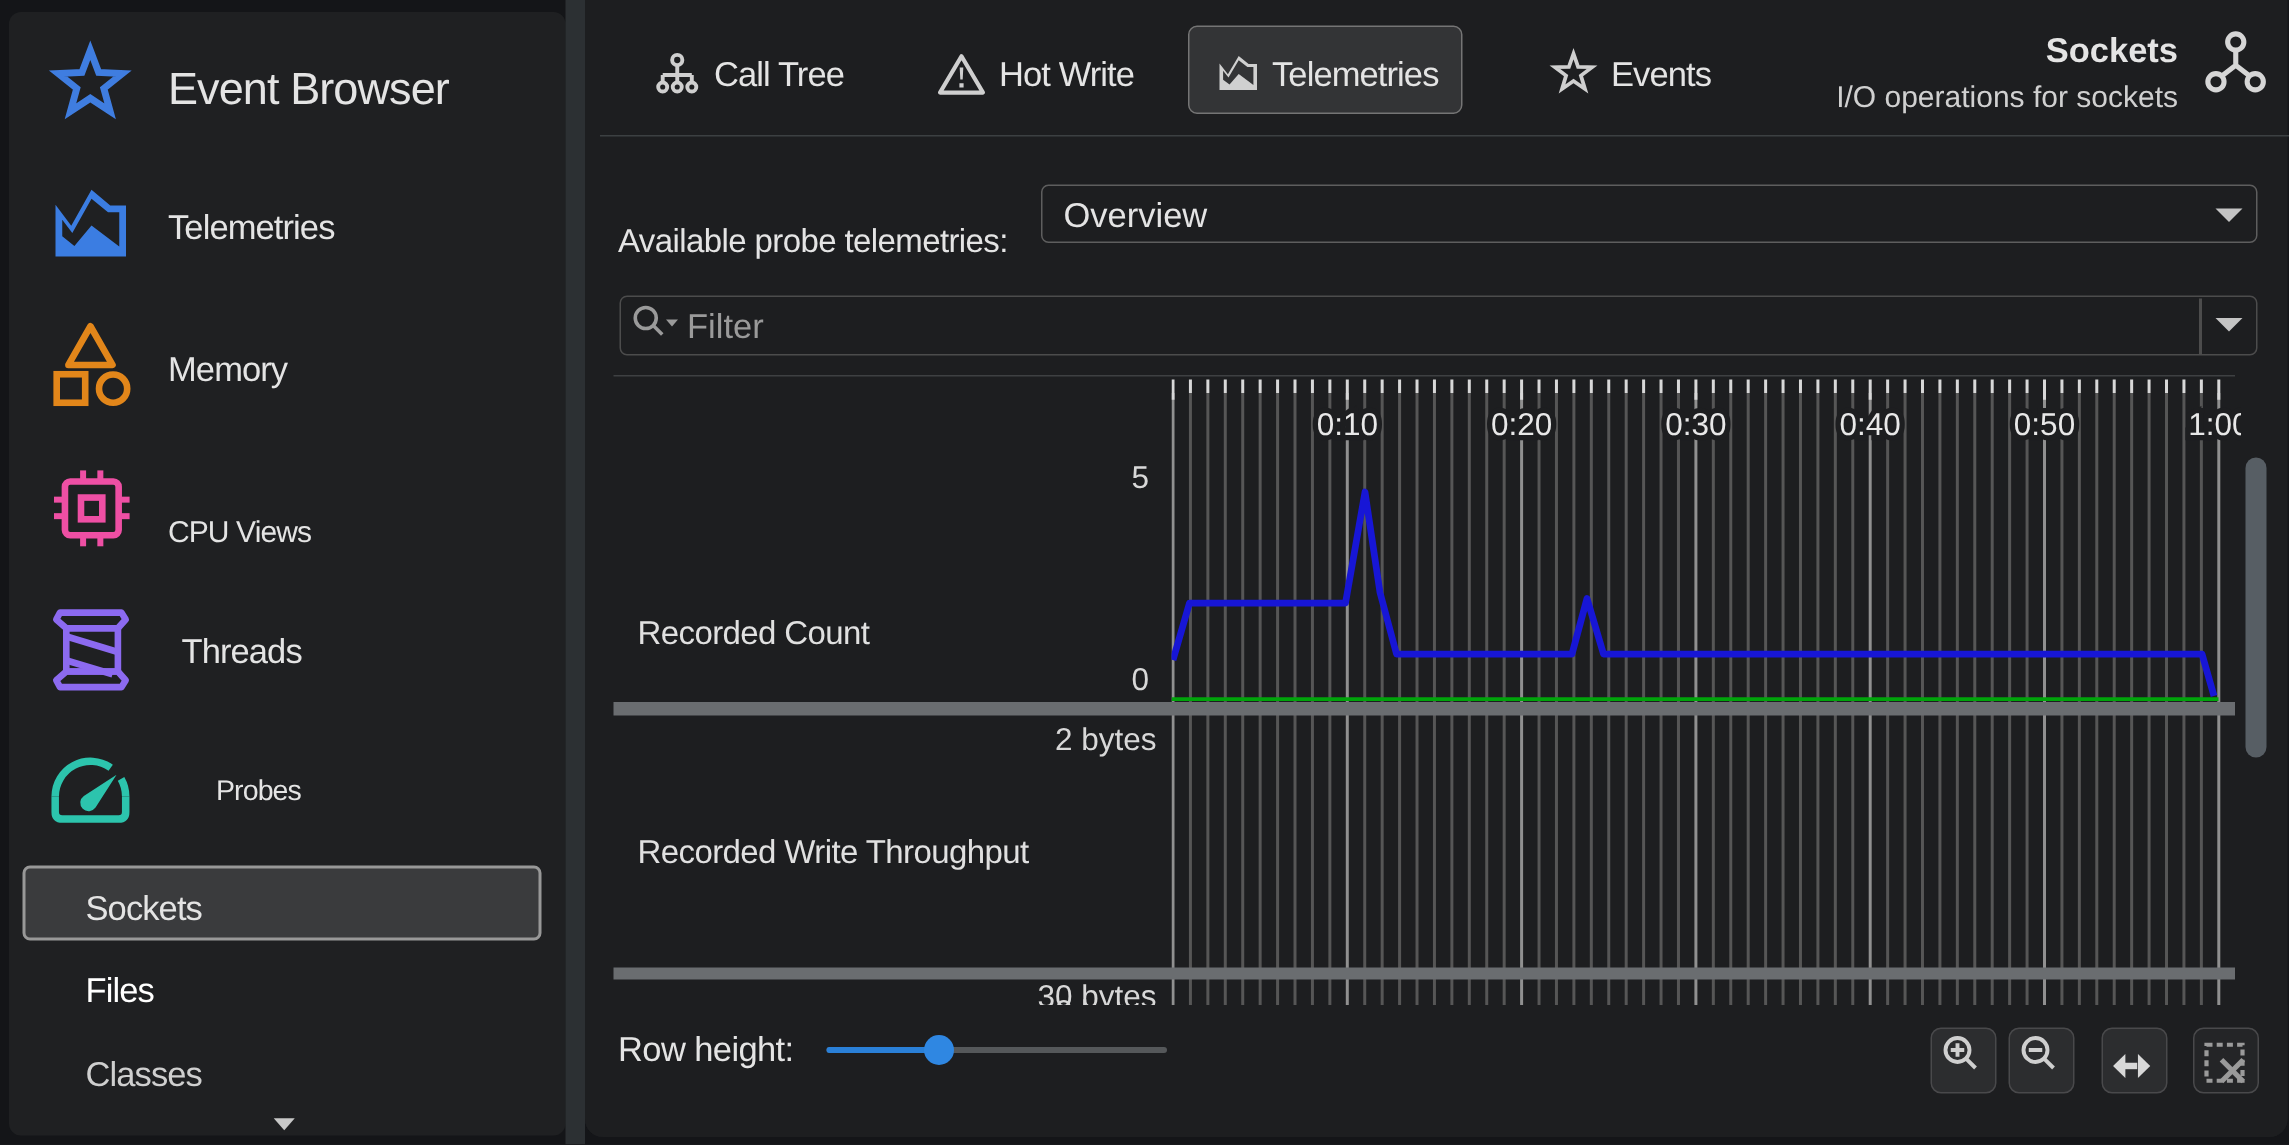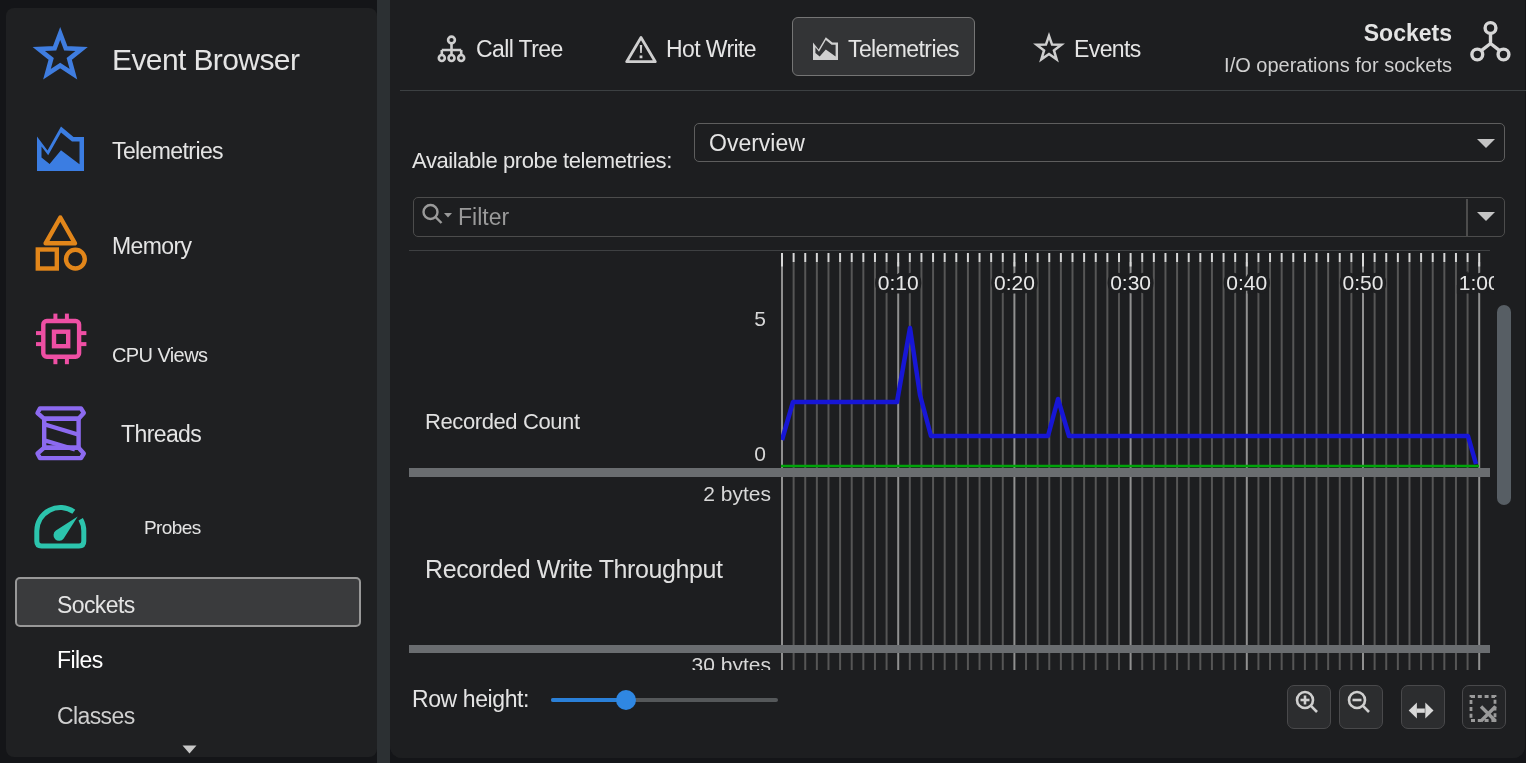--- a/index.html
+++ b/index.html
@@ -269,21 +269,21 @@
     <line x1="0" y1="219" x2="698" y2="219" stroke="#00a40a" stroke-width="2.5"></line>
     <path d="M1 193 L12 155 L116 155 L129 81 L139 148 L150 189 L267 189 L277 152 L288 189 L687 189 L695 217" fill="none" stroke="#1716d6" stroke-width="4.5" stroke-linejoin="round"></path>
   </svg>
 
 <div class="t" style="left:666px;top:307px;width:100px;text-align:right;font-size:21px;color:#d8d8d8;">5</div>
 <div class="t" style="left:666px;top:442px;width:100px;text-align:right;font-size:21px;color:#d8d8d8;">0</div>
 <div class="t" style="left:571px;top:482px;width:200px;text-align:right;font-size:21px;color:#d8d8d8;">2 bytes</div>
 <div class="t" style="left:571px;top:619px;width:200px;text-align:right;font-size:21px;color:#d8d8d8;margin-top:44px;">0 bytes</div>
 <div class="t" style="left:571px;top:653px;width:200px;text-align:right;font-size:21px;color:#d8d8d8;">30 bytes</div>
 <div class="t" style="left:425px;top:380px;font-size:22px;letter-spacing:-0.4px;color:#e0e0e0;margin-top:29px;">Recorded Count</div>
-<div class="t" style="left:425px;top:555px;font-size:25px;letter-spacing:-0.4px;color:#e0e0e0;">Recorded Write Throughput</div>
+<div class="t" style="left:425px;top:555px;font-size:22px;letter-spacing:-0.4px;color:#e0e0e0;">Recorded Write Throughput</div>
 
 <div style="position:absolute;left:409px;top:468px;width:1081px;height:9px;background:#6a6d70;"></div>
 <div style="position:absolute;left:409px;top:645px;width:1081px;height:8px;background:#6a6d70;"></div>
 
 <div style="position:absolute;left:1497px;top:305px;width:14px;height:200px;border-radius:7px;background:#575e64;"></div>
 
 <div id="toolbar" style="position:absolute;left:390px;top:670px;width:1135px;height:88px;background:#1d1e20;border-radius:0 0 12px 12px;"></div>
 <div class="t" style="left:412px;top:686px;font-size:23px;letter-spacing:-0.4px;">Row height:</div>
 <div style="position:absolute;left:551px;top:698px;width:227px;height:4px;border-radius:2px;background:#55585a;"></div>
 <div style="position:absolute;left:551px;top:698px;width:75px;height:4px;border-radius:2px;background:#2a80d8;"></div>

